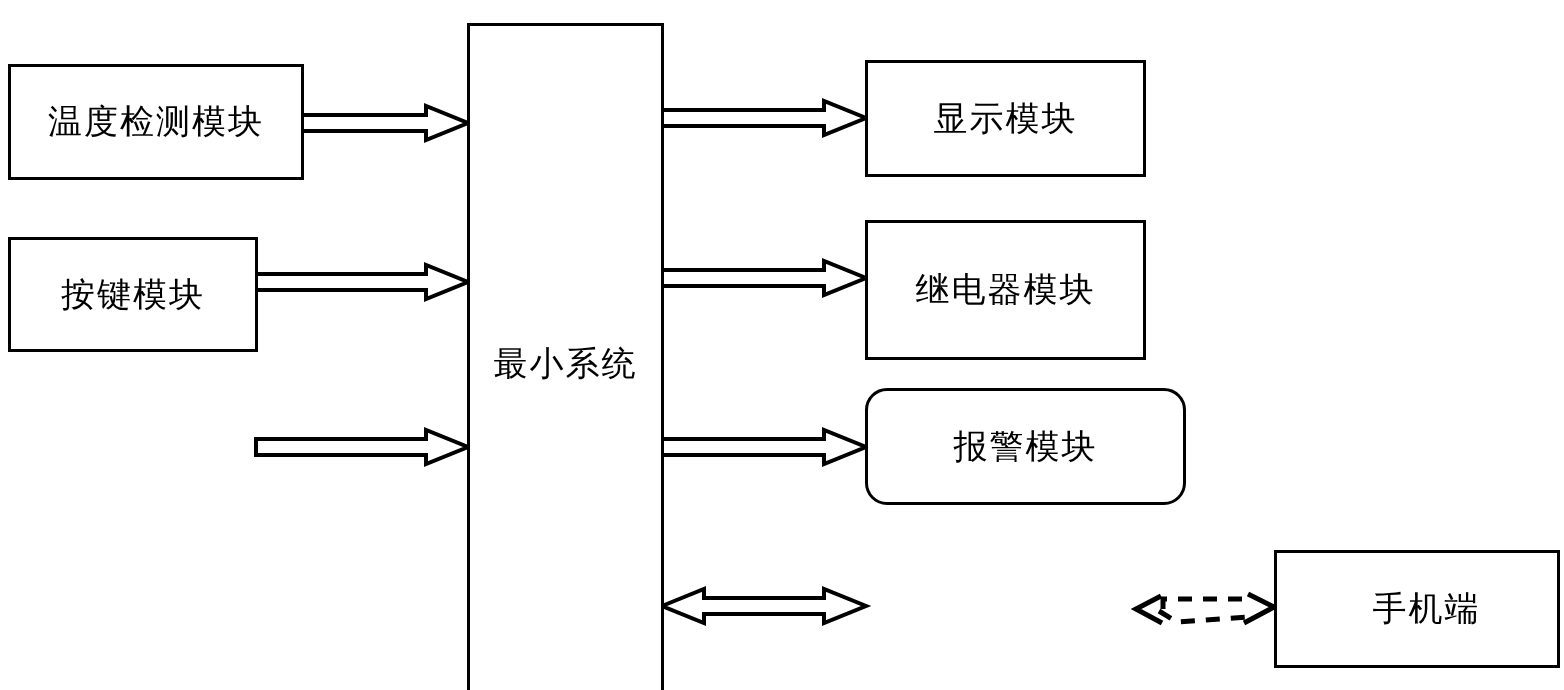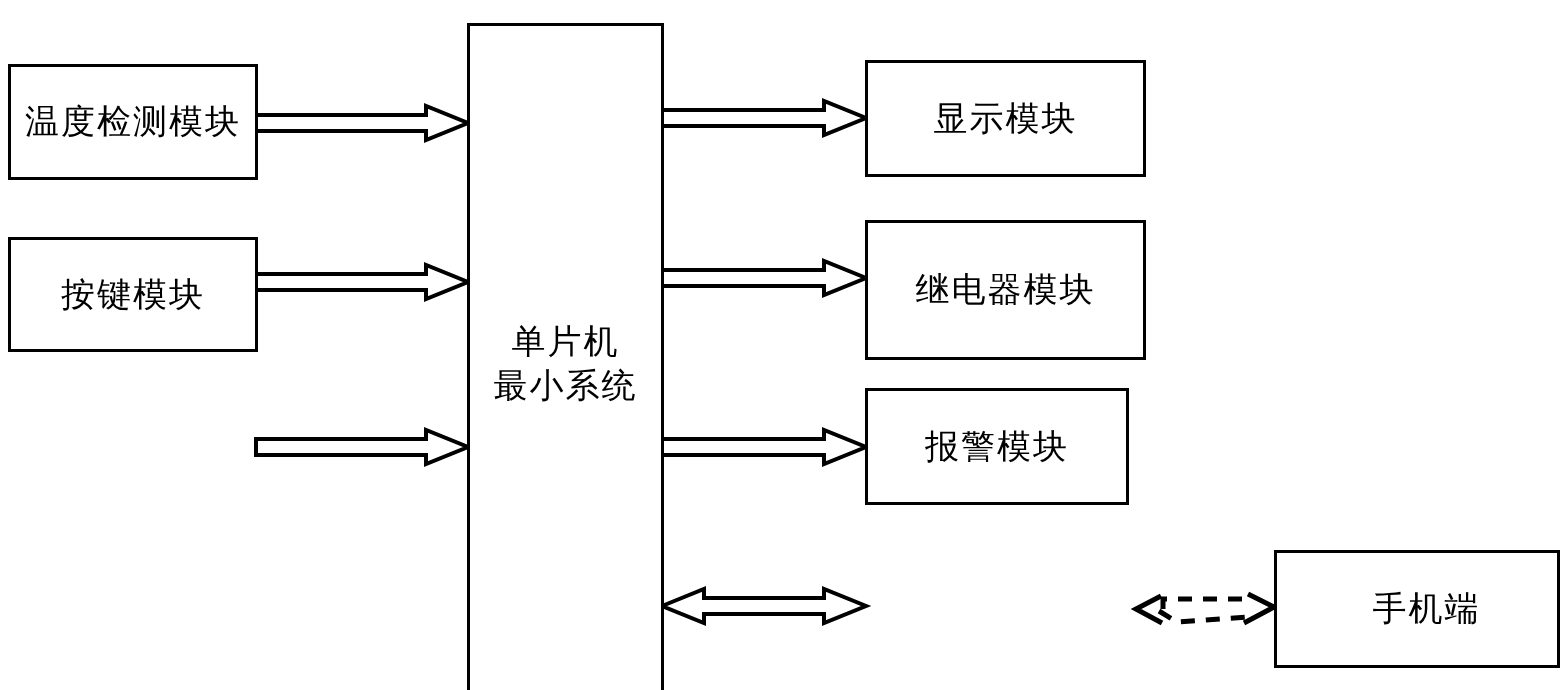--- a/index.html
+++ b/index.html
@@ -34,27 +34,27 @@
     text-align: center;
     font-size: 34px;
     color: #000000;
     letter-spacing: 2px;
     z-index: 2;
   }
   .node .lbl { display: block; }
   .node-mcu { flex-direction: column; line-height: 44px; }
 
   
-  .node-temperature { left: 8px;    top: 64px;  width: 250px; height: 116px; }
+  .node-temperature { left: 8px;    top: 64px;  width: 296px; height: 116px; }
   .node-keys        { left: 8px;    top: 225px; width: 250px; height: 115px; margin-top: 12px; }
   .node-power       { left: 8px;    top: 388px; width: 250px; height: 117px; }
   .node-mcu         { left: 467px;  top: 23px;  width: 197px; height: 682px; }
   .node-display     { left: 865px;  top: 60px;  width: 281px; height: 117px; }
   .node-relay       { left: 865px;  top: 220px; width: 281px; height: 140px; }
-  .node-alarm       { left: 865px;  top: 388px; width: 264px; height: 117px; }
+  .node-alarm       { left: 865px;  top: 388px; width: 321px; height: 117px; border-radius: 22px; }
   .node-bluetooth   { left: 865px;  top: 546px; width: 281px; height: 118px; }
   .node-phone       { left: 1274px; top: 550px; width: 286px; height: 118px; padding-left: 19px; }
 
   .block-arrow {
     fill: #ffffff;
     stroke: #000000;
     stroke-width: 4;
     stroke-linejoin: miter;
   }
   .sketch-dash {
@@ -98,21 +98,20 @@
   <div class="node node-temperature">
     <span class="lbl">温度检测模块</span>
   </div>
 
   <div class="node node-keys">
     <span class="lbl">按键模块</span>
   </div>
 
 
   <div class="node node-mcu">
-    <span class="lbl">单片机</span>
     <span class="lbl">最小系统</span>
   </div>
 
   <div class="node node-display">
     <span class="lbl">显示模块</span>
   </div>
 
   <div class="node node-relay">
     <span class="lbl">继电器模块</span>
   </div>

